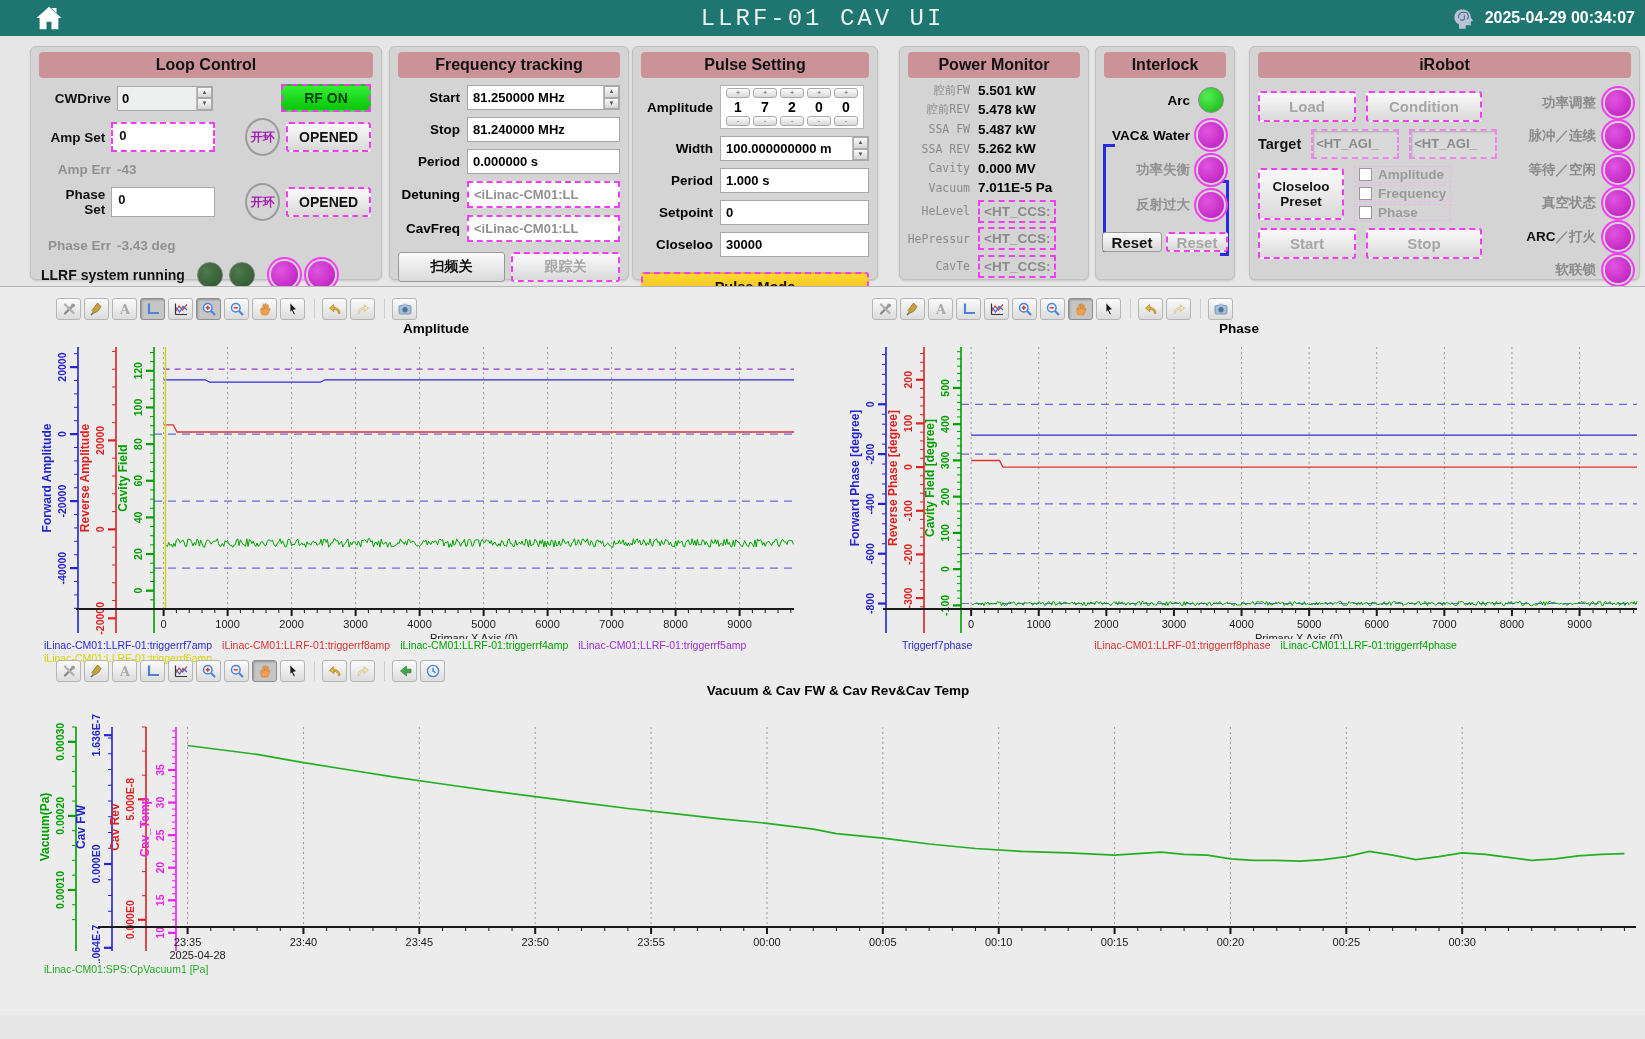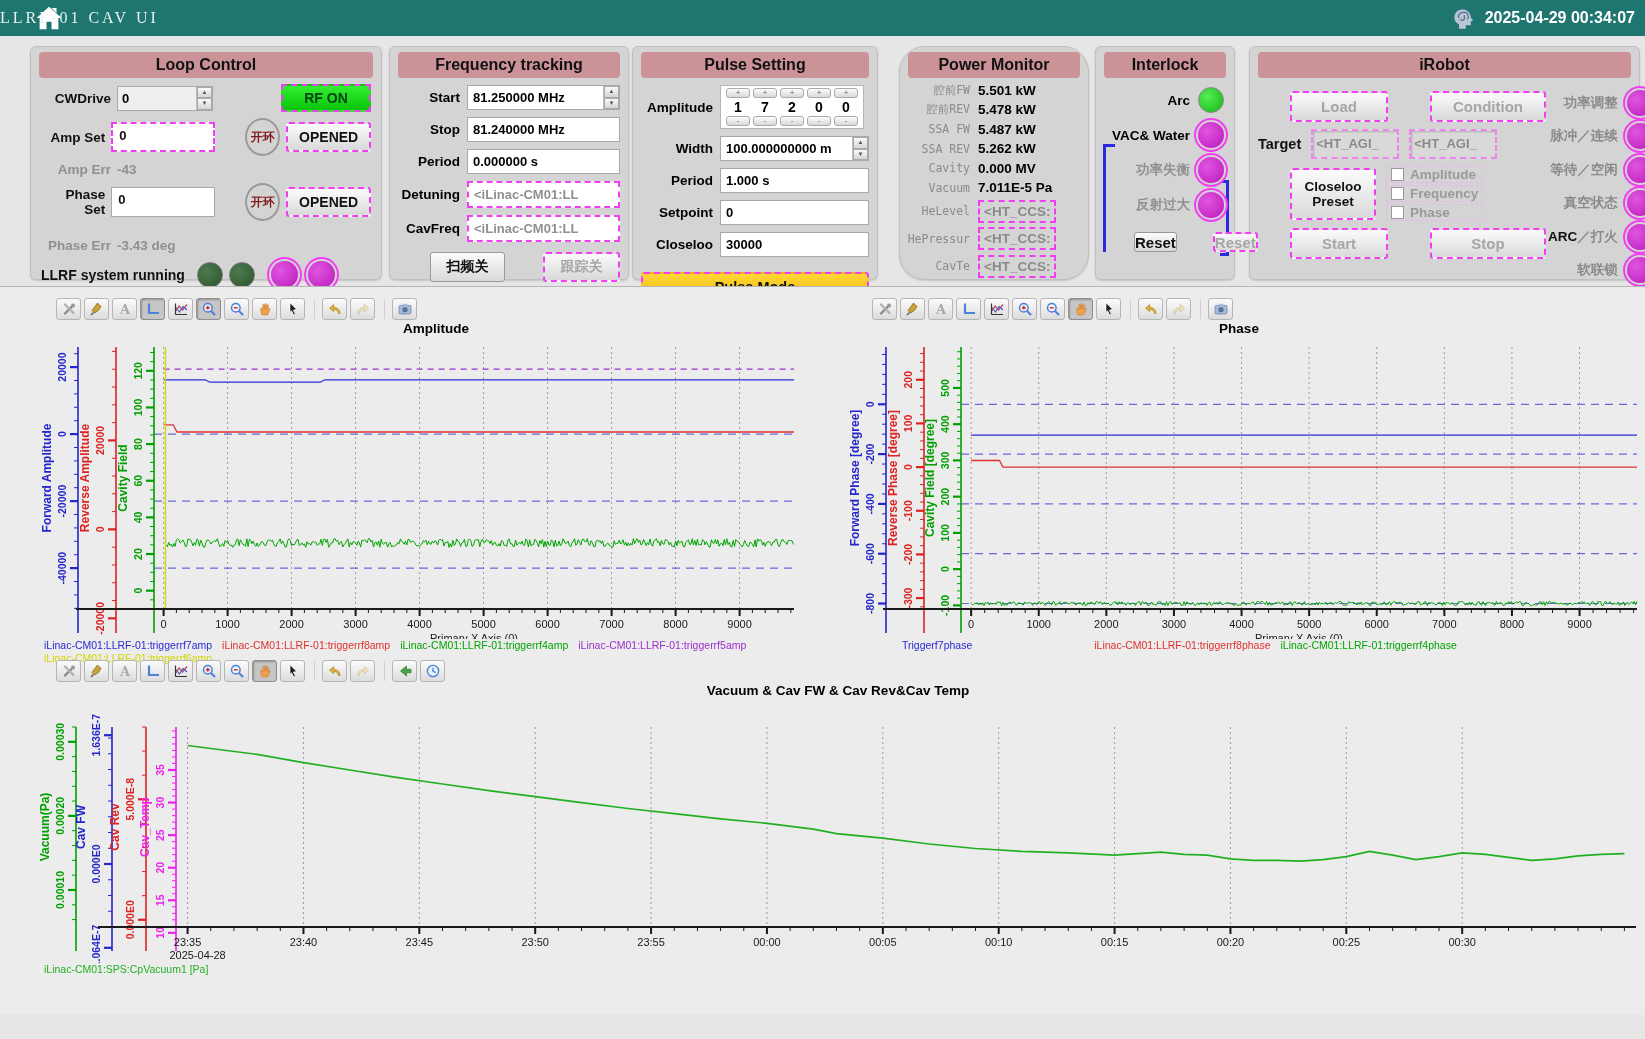--- a/index.html
+++ b/index.html
@@ -2,56 +2,56 @@
 <html><head>
 <meta charset="utf-8">
 <style>
   * { margin:0; padding:0; box-sizing:border-box; }
   body { font-family:"Liberation Sans", sans-serif; background:#e3e3e3; }
   .screen { position:relative; width:1645px; height:1039px; background:#e6e6e6; overflow:hidden; }
 
   
   .titlebar { height:36px; background:#1f756f; display:flex; align-items:center; position:relative; }
   .home-btn { margin-left:34px; width:30px; height:28px; cursor:pointer; }
-  .app-title { position:absolute; left:0; right:0; color:#e8f2f0; font-family:Liberation Serif, serif; font-size:16px; letter-spacing:3px; }
+  .app-title { position:absolute; left:0; right:0; text-align:center; color:#e8f2f0; font-family:Liberation Mono, monospace; font-size:24px; letter-spacing:3px; }
   .tb-right { margin-left:auto; display:flex; align-items:center; gap:8px; margin-right:10px; z-index:2; }
   .clocktxt { color:#fff; font-weight:bold; font-size:16px; }
 
   
   .panels { position:relative; height:250px; }
   .panel { position:absolute; top:10px; bottom:6px; background:#d4d4d4; border:1px solid #c0c0c0; border-radius:6px; box-shadow:0 1px 2px rgba(0,0,0,.15); }
   .panel-title { margin:5px 8px 4px; background:#cb9298; border-radius:4px; text-align:center; font-weight:bold; font-size:16px; color:#111; height:26px; line-height:26px; }
   .p-loop { left:30px; width:352px; }
   .p-freq { left:389px; width:240px; }
   .p-pulse { left:632px; width:246px; }
-  .p-power { left:899px; width:190px;border-radius:26px; }
+  .p-power { left:899px; width:190px; }
   .p-il { left:1095px; width:140px; }
   .p-ir { left:1249px; width:391px; }
 
   .dc { border:2px dashed #f23ef2 !important; }
   .dc-light { border:2px dashed #ef86ef !important; }
-  .btn { background:linear-gradient(#fbfbfb,#d9d9d9); border:1px solid #999; border-radius:3px; font-weight:bold; font-size:14px; color:#111; cursor:pointer;margin-left:32px; }
+  .btn { background:linear-gradient(#fbfbfb,#d9d9d9); border:1px solid #999; border-radius:3px; font-weight:bold; font-size:14px; color:#111; cursor:pointer; }
   .btn.disabled { color:#a6a6a6; }
   .led { border-radius:50%; }
   .led.green { background:radial-gradient(circle at 35% 35%, #55ee55, #12b412); border:1px solid #888; }
   .led.darkgreen { background:radial-gradient(circle at 35% 35%, #4e7a4e, #2c522c); border:1px solid #777; }
   .led.magenta { background:radial-gradient(circle at 35% 35%, #e055e0, #bb18bb); }
   .ring { box-shadow:0 0 0 2px #d4d4d4, 0 0 0 4px #f23ef2; }
 
   
   .lc-row { display:flex; align-items:center; margin:6px 10px; gap:6px; }
   .lbl { font-weight:bold; font-size:13.5px; color:#111; }
   .lbl.r { text-align:right; }
   .grey { color:#909090 !important; }
   .spinbox { display:flex; align-items:stretch; background:#eef0f0; border:1px solid #a8a8a8; height:25px; width:96px; }
   .spinbox .val { flex:1; font-weight:bold; font-size:13px; padding:4px 4px; }
   .spin { display:flex; flex-direction:column; width:16px; border-left:1px solid #bbb; }
   .spin button { flex:1; font-size:6px; line-height:5px; color:#555; background:linear-gradient(#fafafa,#d5d5d5); border:1px solid #aaa; cursor:pointer; padding:0; }
   .field { background:#fff; border:1px solid #a8a8a8; font-weight:bold; font-size:13px; padding:4px 6px; color:#111; }
-  .circbtn { width:38px; height:38px; border-radius:50%; background:#d4d4d4; border:2px solid #9a9a9a; color:#7f1d1d; font-size:12px; font-weight:bold; cursor:pointer;margin-left:24px; }
+  .circbtn { width:38px; height:38px; border-radius:50%; background:#d4d4d4; border:2px solid #9a9a9a; color:#a21caf; font-size:12px; font-weight:bold; cursor:pointer;margin-left:24px; }
   .lc-right { margin-left:auto; }
   .rf-on { width:90px; height:28px; background:linear-gradient(#33ee33,#09c409); font-weight:bold; font-size:14px; color:#041; text-align:center; line-height:25px; cursor:pointer; }
   .opened { width:92px; height:30px; line-height:27px; text-align:center; }
 
   
   .f-row { display:flex; align-items:center; margin:7px 8px; gap:7px; }
   .f-lbl { width:62px; text-align:right; font-weight:bold; font-size:13.5px; flex:none; }
   .f-val { flex:1; display:flex; align-items:stretch; background:#fff; border:1px solid #a8a8a8; min-height:25px; }
   .f-val .val { flex:1; font-weight:bold; font-size:13px; padding:4px 5px; white-space:nowrap; overflow:hidden; }
   .f-btns { display:flex; gap:6px; margin:10px 8px 0; }

